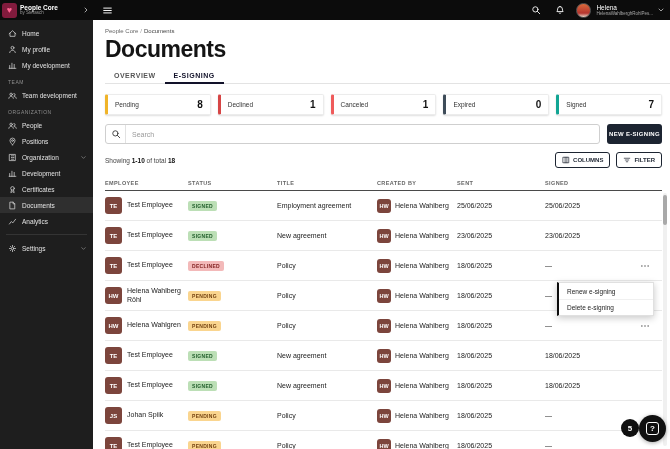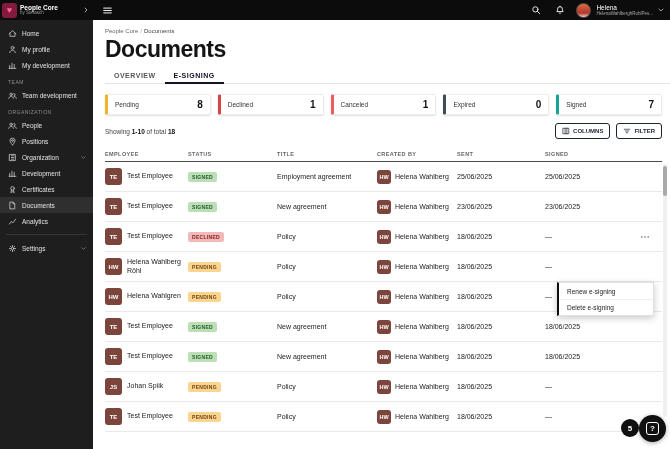--- a/index.html
+++ b/index.html
@@ -314,20 +314,32 @@
         <div class="stat" style="border-left: 3px solid rgb(62, 76, 89);">
           <span class="stat-label">Expired</span>
           <span class="stat-value">0</span>
         </div>
         <div class="stat" style="border-left: 3px solid rgb(18, 165, 148);">
           <span class="stat-label">Signed</span>
           <span class="stat-value">7</span>
         </div>
       </div>
 
+    <div class="search-row">
+      <div class="search-box">
+        <span class="search-seg">
+            <svg viewBox="0 0 16 16" width="10" height="10" fill="none" stroke="currentColor" stroke-width="1.4" stroke-linecap="round" stroke-linejoin="round">
+              <circle cx="7" cy="7" r="4.2"></circle>
+              <path d="M10.2 10.2 14 14"></path>
+            </svg>
+          </span>
+        <input class="search-input" placeholder="Search" style="">
+      </div>
+      <button class="new-btn">NEW E-SIGNING</button>
+    </div>
 
     <div class="meta-row">
       <div class="showing">
         <span>Showing</span>
         <b>1-10</b>
         <span>of total</span>
         <b>18</b>
       </div>
       <div class="meta-buttons">
         <button class="ghost-btn">

